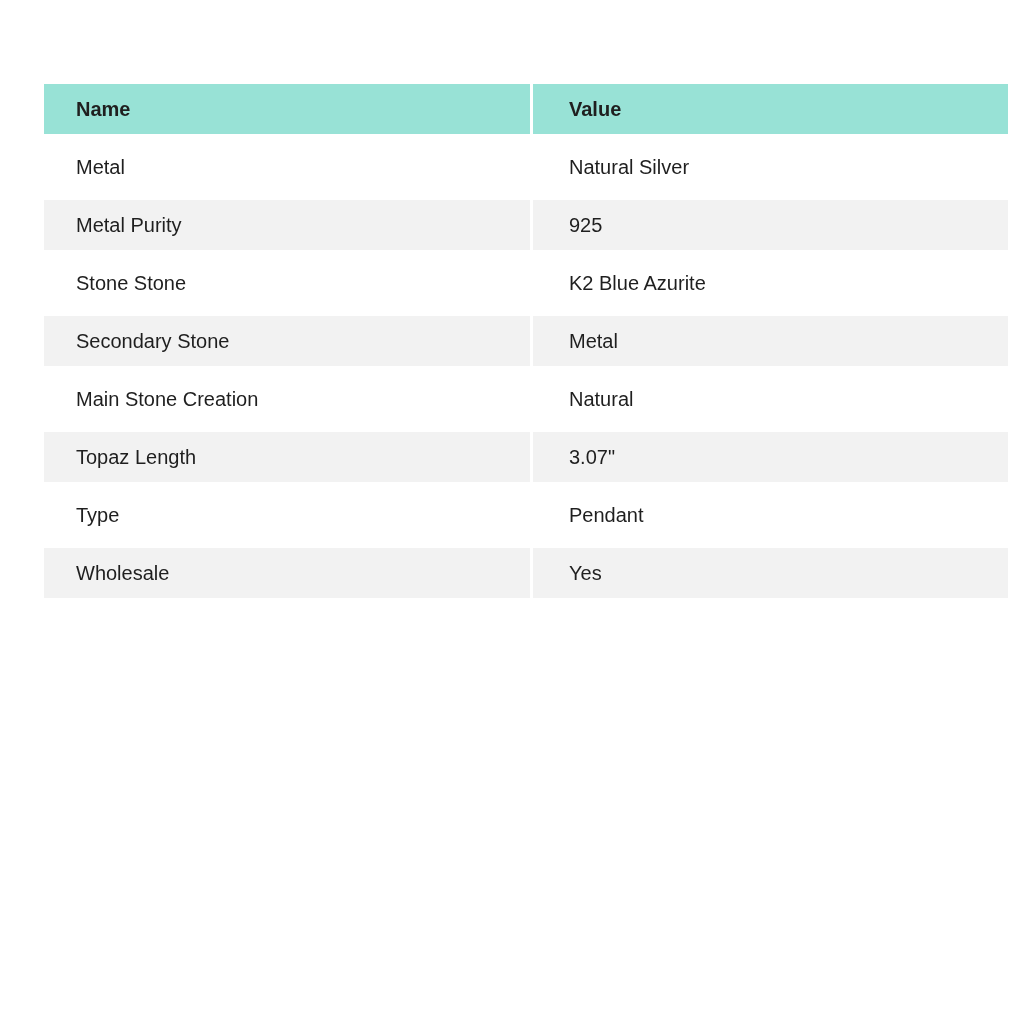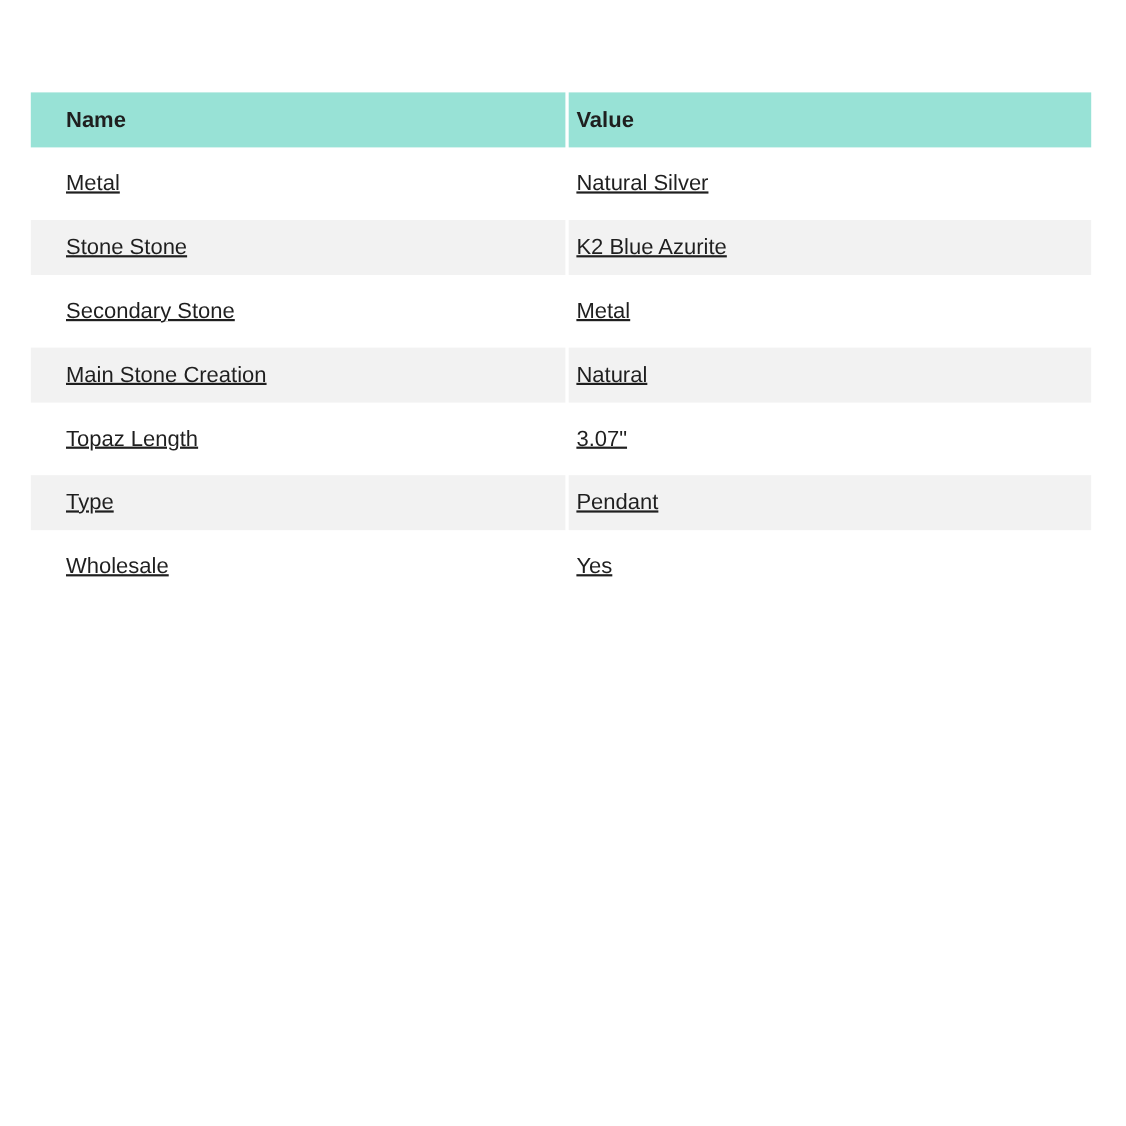--- a/index.html
+++ b/index.html
@@ -6,21 +6,21 @@
   html, body {
     width: 1024px;
     height: 1024px;
     background: #ffffff;
     font-family: "Liberation Sans", sans-serif;
     position: relative;
     overflow: hidden;
   }
   table.attr-table {
     position: absolute;
-    left: 25px;
+    left: 41px;
     top: 76px;
     width: 970px;
     border-collapse: separate;
     border-spacing: 3px 8px;
     table-layout: fixed;
   }
   col.name-col  { width: 486px; }
   col.value-col { width: auto; }
   th, td {
     height: 50px;
@@ -29,22 +29,22 @@
     font-size: 20px;
     color: var(--text, #1f1f1f);
     white-space: nowrap;
     overflow: hidden;
   }
   th {
     background: var(--header-bg, #98e2d6);
     font-weight: 700;
   }
   th.name-cell,  td.name-cell  { padding-left: 32px; }
-  th.value-cell, td.value-cell { padding-left: 7px; }
-  tbody td { background: var(--row-bg, #ffffff); text-decoration: underline; }
+  th.value-cell, td.value-cell { padding-left: 36px; }
+  tbody td { background: var(--row-bg, #ffffff); }
   tbody tr:nth-child(even) td { background: var(--row-alt-bg, #f2f2f2); }
 </style>
 </head>
 <body>
 
 <table class="attr-table">
   <colgroup>
     <col class="name-col">
     <col class="value-col">
   </colgroup>
@@ -53,20 +53,24 @@
       <th class="name-cell">Name</th>
       <th class="value-cell">Value</th>
     </tr>
   </thead>
   <tbody id="rows">
   <tr>
     <td class="name-cell">Metal</td>
     <td class="value-cell">Natural Silver</td>
   </tr>
 
+  <tr>
+    <td class="name-cell">Metal Purity</td>
+    <td class="value-cell">925</td>
+  </tr>
 
   <tr>
     <td class="name-cell">Stone Stone</td>
     <td class="value-cell">K2 Blue Azurite</td>
   </tr>
 
   <tr>
     <td class="name-cell">Secondary Stone</td>
     <td class="value-cell">Metal</td>
   </tr>

